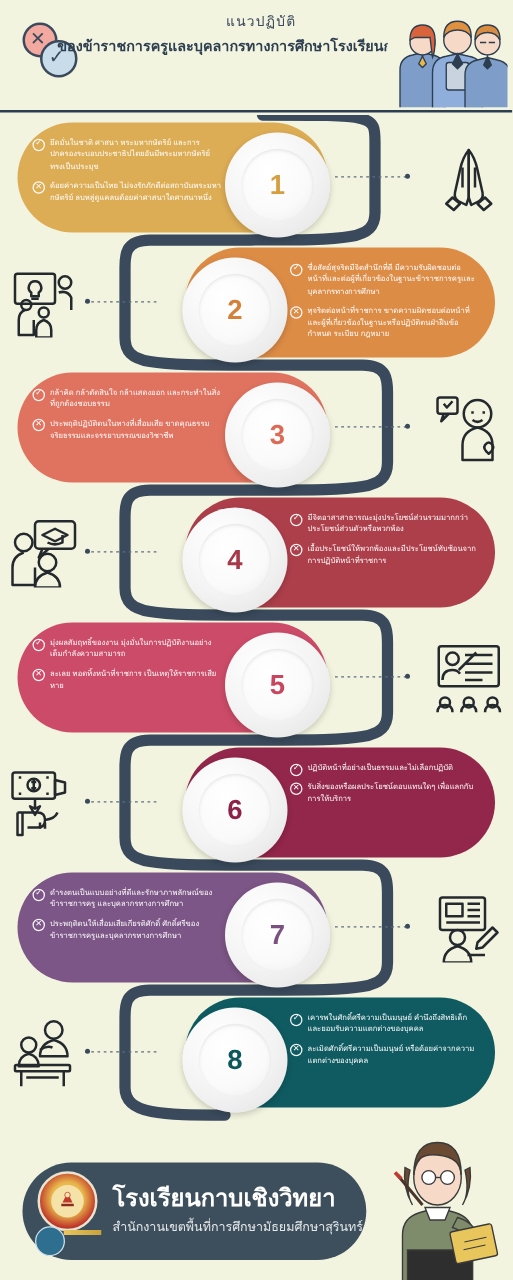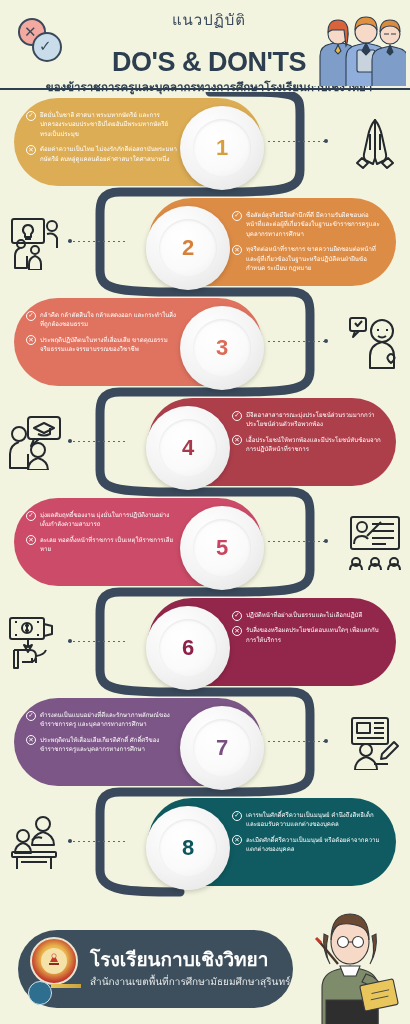--- a/index.html
+++ b/index.html
@@ -15,21 +15,21 @@
   .header { position: relative; width: 410px; height: 92px; background: #F2F4DF; }
   .hdr-icons { position: absolute; left: 12px; top: 18px; width: 68px; height: 52px; }
   .hdr-icons .c1 { position: absolute; left: 6px; top: 0px; width: 28px; height: 28px;
     border-radius: 50%; background: #F4A9A0; border: 2px solid #3A4A5C; }
   .hdr-icons .c2 { position: absolute; left: 20px; top: 14px; width: 30px; height: 30px;
     border-radius: 50%; background: #C9DCEA; border: 2px solid #3A4A5C; }
   .hdr-icons .gx { position: absolute; left: 12px; top: 5px; font-size: 15px; color: #3A4A5C; font-weight: bold; line-height: 18px; }
   .hdr-icons .gc { position: absolute; left: 27px; top: 19px; font-size: 15px; color: #3A4A5C; font-weight: bold; line-height: 18px; }
 
   .hdr-text { position: absolute; left: 0; top: 8px; width: 410px; text-align: center; padding-left: 8px; }
-  .hdr-kicker { font-size: 15px; color: #3A4A5C; letter-spacing: 1px; margin-bottom: 16px; }
+  .hdr-kicker { font-size: 11px; color: #3A4A5C; letter-spacing: 1px; margin-bottom: 1px; }
   .hdr-title { font-size: 27px; font-weight: 800; color: #2D3E50; letter-spacing: -0.5px; line-height: 1.05; }
   .hdr-sub { font-size: 11.5px; color: #2D3E50; font-weight: 600; margin-top: 2px; }
 
   .hdr-people { position: absolute; right: 4px; top: 6px; width: 96px; height: 80px; }
   .hdr-rule { position: absolute; left: 0; top: 88px; width: 410px; height: 2px; background: #2D3E50; }
 
   
   .snake { position: absolute; left: 0; top: 92px; width: 410px; height: 820px; z-index: 1; }
 
   
@@ -98,21 +98,20 @@
 
   <div class="header">
     <div class="hdr-icons">
       <div class="c1"></div>
       <div class="c2"></div>
       <div class="gx">✕</div>
       <div class="gc">✓</div>
     </div>
     <div class="hdr-text">
       <div class="hdr-kicker">แนวปฏิบัติ</div>
-      <div class="hdr-title">DO'S &amp; DON'TS</div>
       <div class="hdr-sub">ของข้าราชการครูและบุคลากรทางการศึกษาโรงเรียนกาบเชิงวิทยา</div>
     </div>
     <div class="hdr-people">
       <svg width="96" height="80" viewBox="0 0 96 80">
         <rect x="0" y="0" width="96" height="80" fill="#F2F4DF"></rect>
         <g stroke="#2D3E50" stroke-width="1.1" fill="none">
           <path d="M10 80 V50 q0-10 10-12 l8-2 8 2 q10 2 10 12 V80" fill="#7E9DC9"></path>
           <circle cx="28" cy="28" r="10" fill="#F6D9C6"></circle>
           <path d="M18 26 q0-12 10-12 t10 12 q0 10-2 14 l-2-16 h-12z" fill="#D9643C"></path>
           <path d="M28 38 v10"></path>

